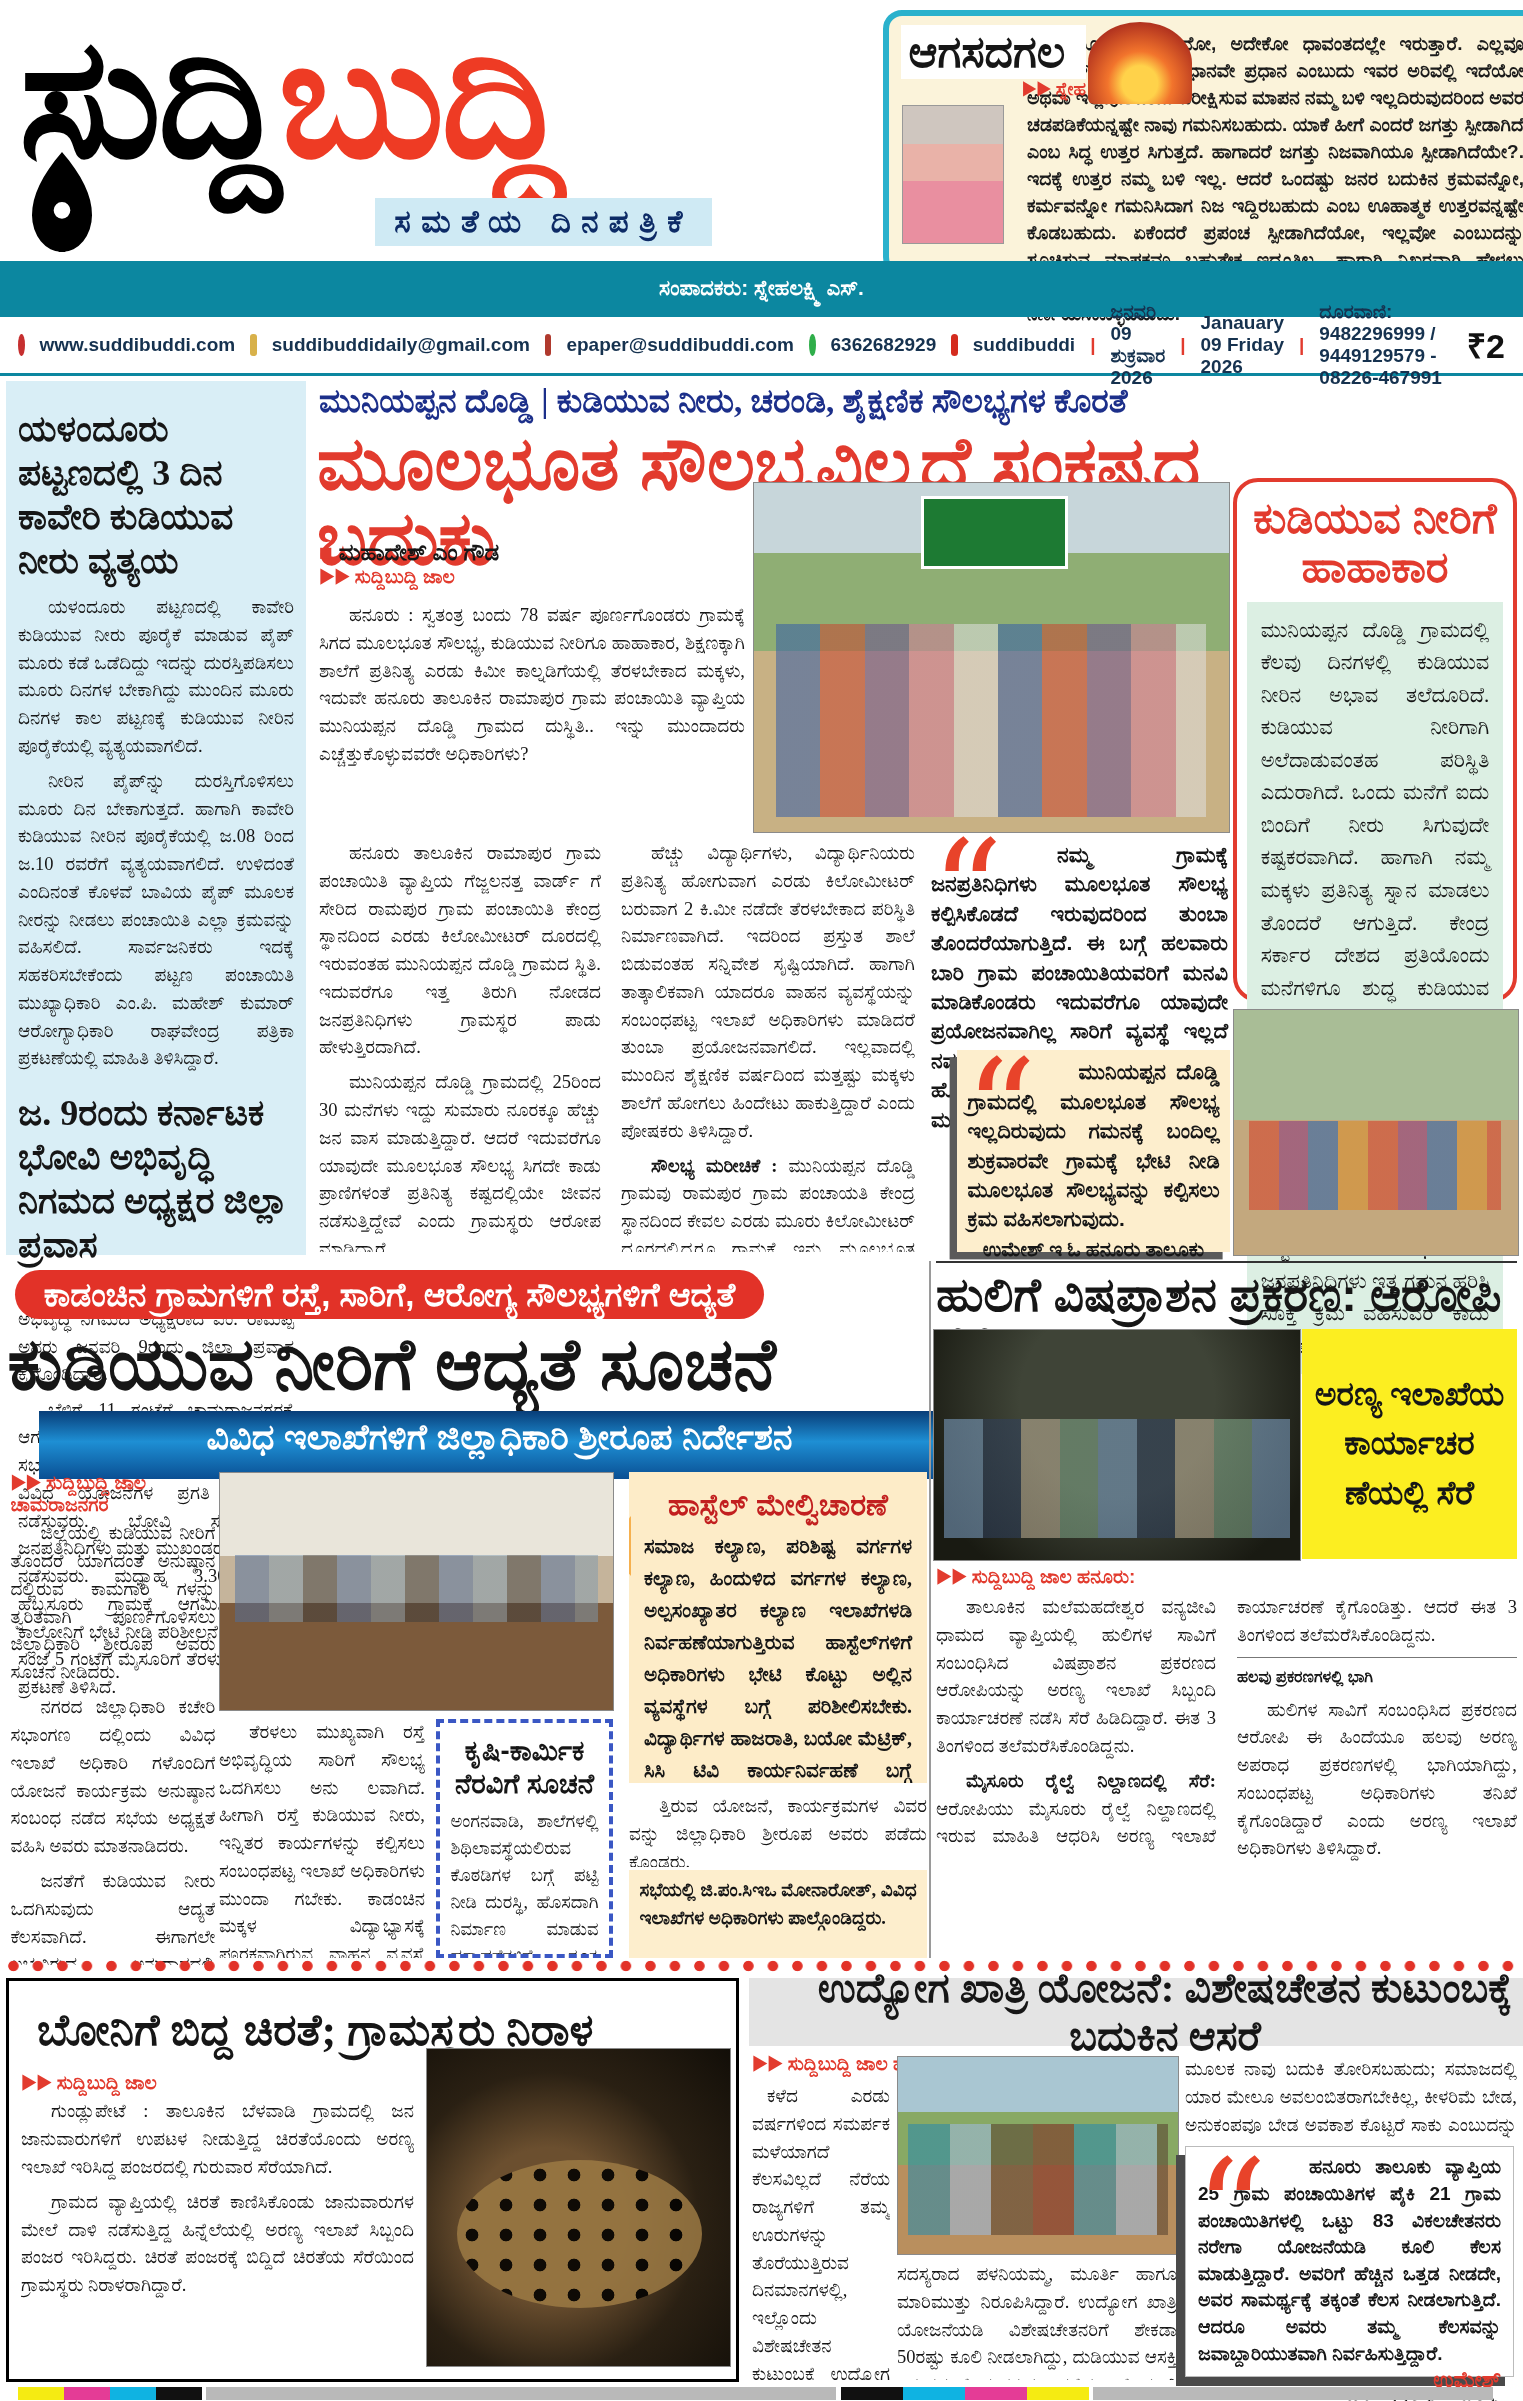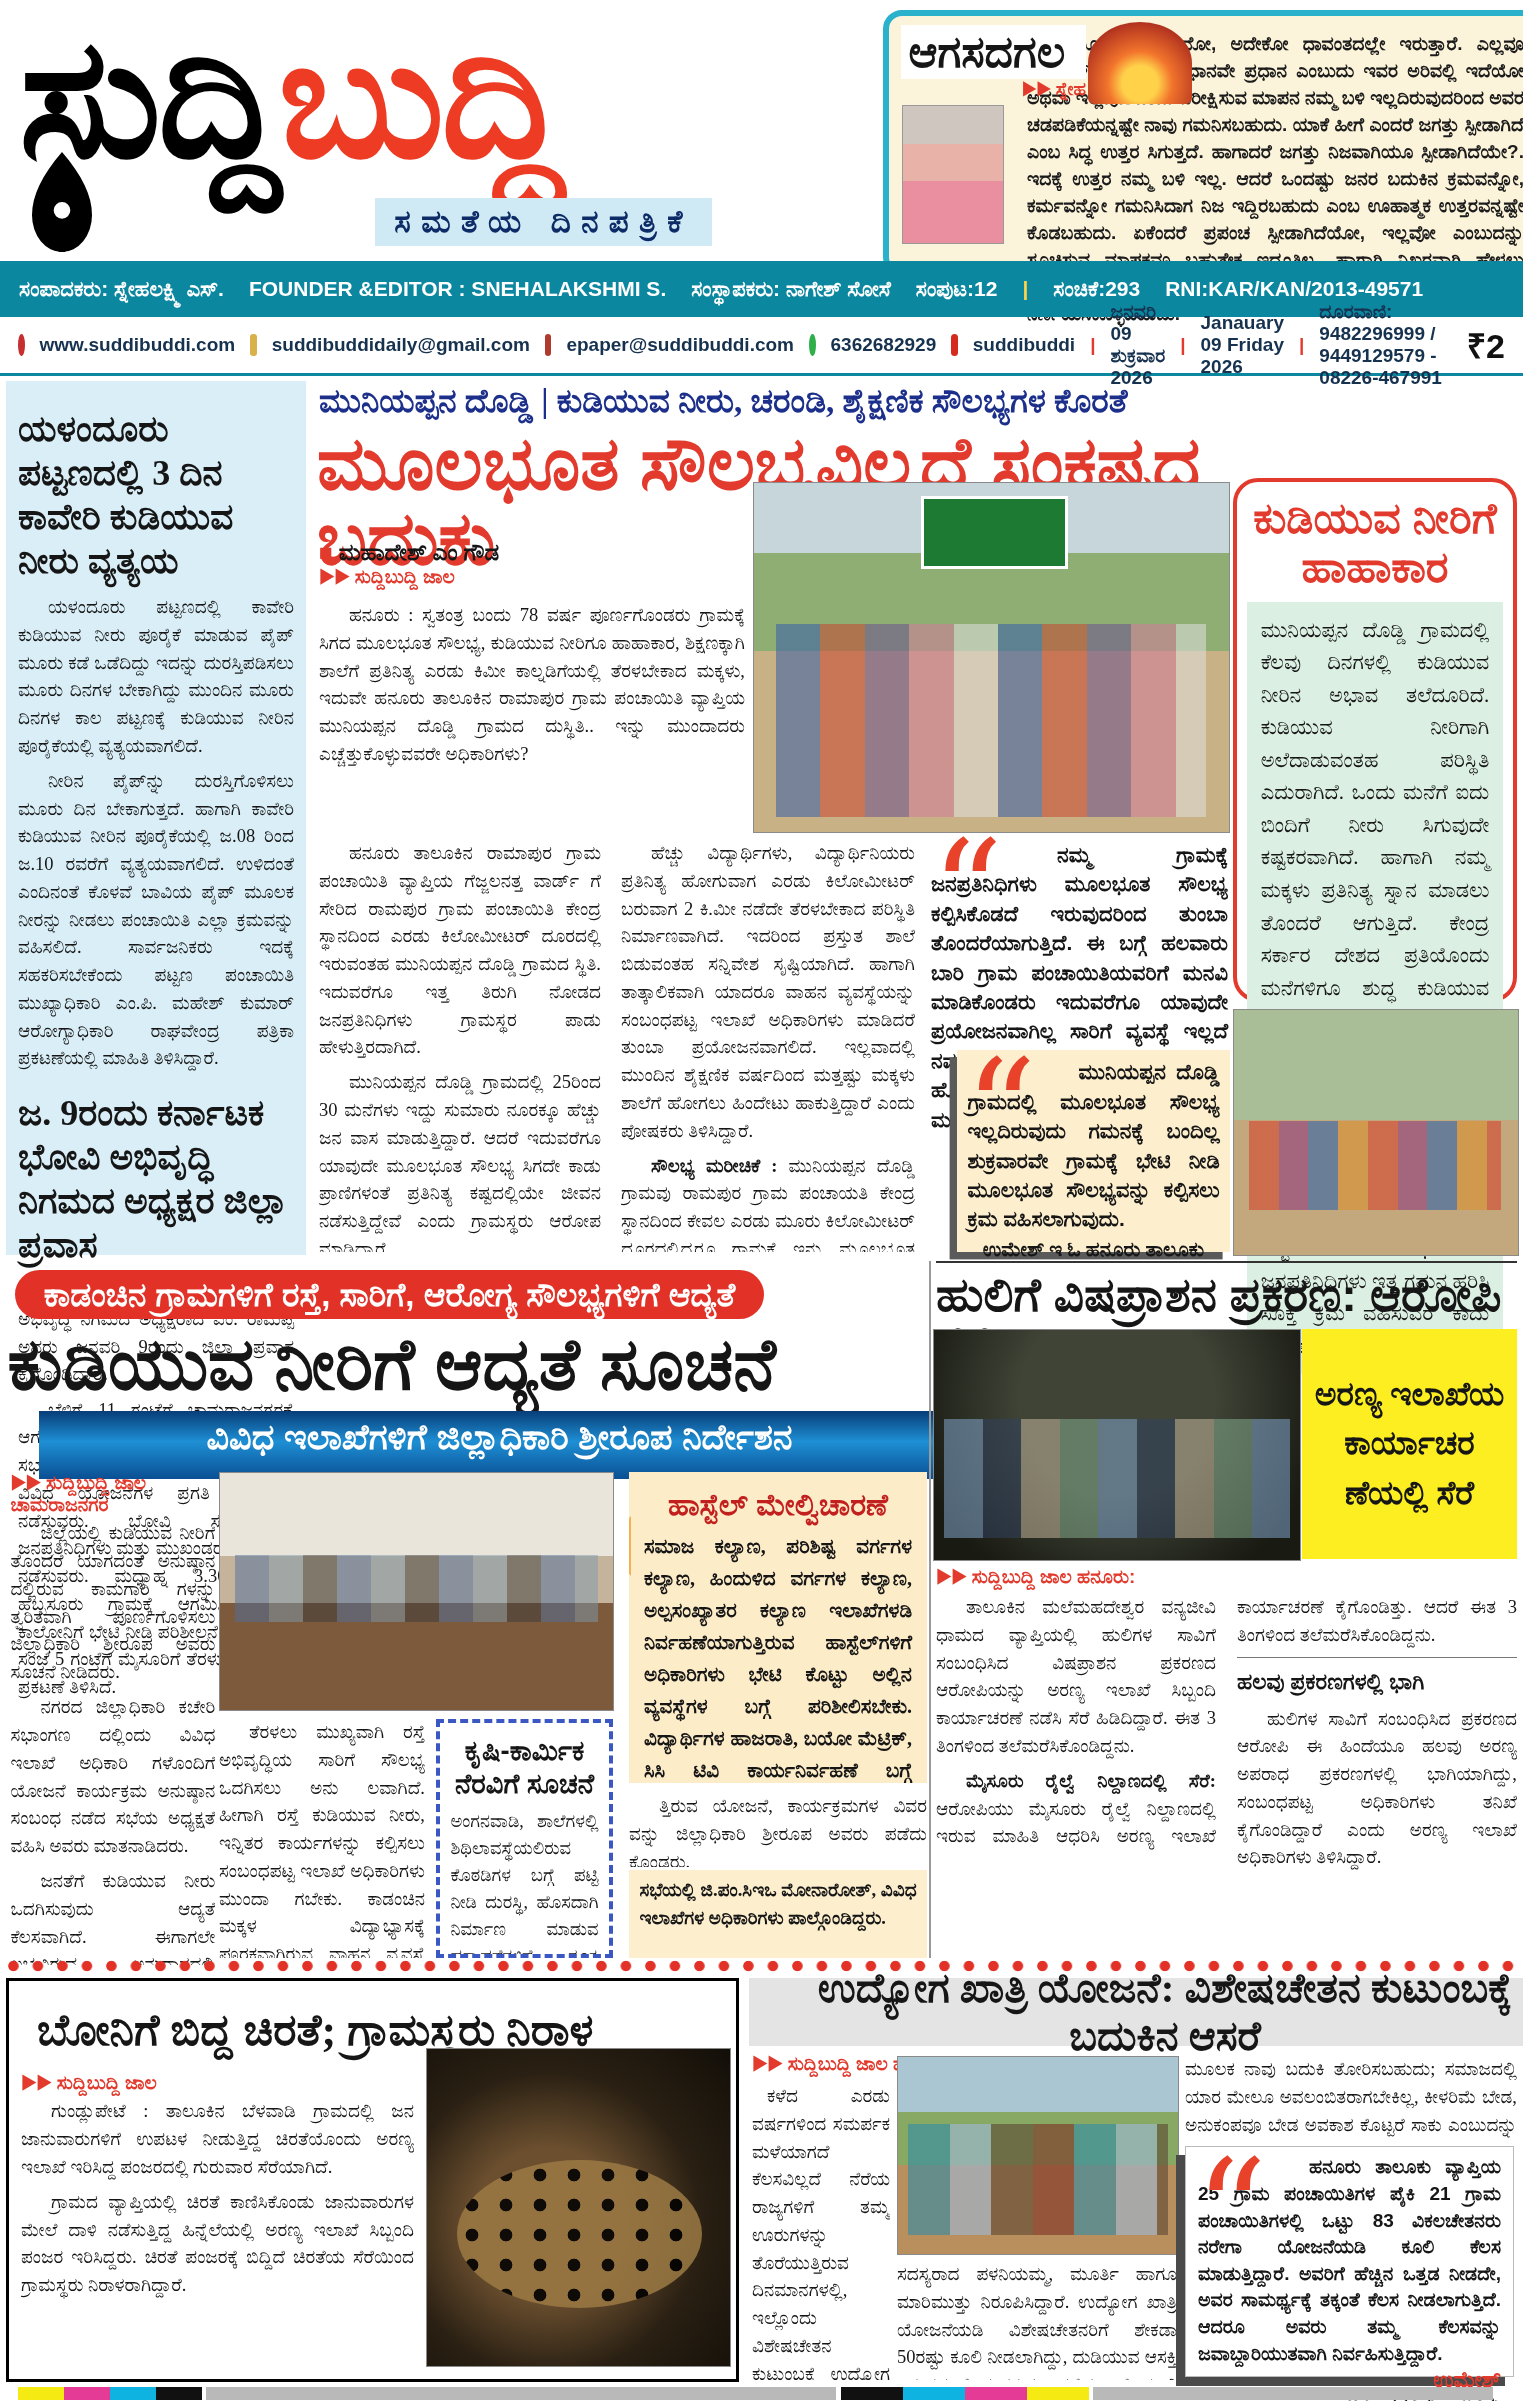--- a/index.html
+++ b/index.html
@@ -12,21 +12,21 @@
   .body-txt p{margin:0 0 7.4px 0;text-indent:30px;}
   .red{color:#e23b2e;}
   
   .logo{font-family:"Liberation Sans",sans-serif;font-weight:bold;font-size:167px;line-height:1;letter-spacing:-3px;}
   .tagline{background:#cfeaf4;color:#0d2b66;font-family:"Liberation Sans",sans-serif;font-weight:bold;
            font-size:31px;letter-spacing:10.4px;padding:6px 19px;}
   .colbox{border:6px solid #2ab1cc;border-radius:19px;background:#fbf3da;}
   .colbox-title{font-family:"Liberation Sans",sans-serif;font-weight:bold;font-size:44px;background:#fff;padding:1.5px 7.4px;}
   .colbox-body{font-family:"Liberation Sans",sans-serif;font-weight:bold;font-size:19px;line-height:1.42;color:#1b1b1b;}
   .teal-bar{background:#0c87a0;color:#fff;font-family:"Liberation Sans",sans-serif;font-weight:bold;font-size:21px;
-            display:flex;align-items:center;gap:25px;padding:15px 19px;}
+            display:flex;align-items:center;gap:25px;padding:15px 19px;flex-direction:column;}
   .contact-bar{display:flex;align-items:center;gap:15px;font-family:"Liberation Sans",sans-serif;font-weight:bold;
                font-size:19px;color:#16324f;padding:0 18px;border-bottom:3.7px solid #0c87a0;}
   .ico{display:inline-block;width:22px;height:22px;border-radius:50%;vertical-align:middle;}
   .sep{color:#e23b2e;font-weight:bold;}
   
   .leftcol{background:#d9eef6;padding:27px 12px;}
   .story-h{font-size:36px;line-height:1.22;font-weight:bold;margin:0 0 10.4px 0;}
   
   .kicker{font-size:33px;color:#1c2f8a;font-weight:bold;}
   .lead-headline{font-size:74px;line-height:1.02;color:#e23b2e;font-weight:bold;font-family:"Liberation Sans",sans-serif;}
@@ -237,21 +237,21 @@
     <div class="abs" style="left:10.4px;top:89px;width:346px;height:119px;
          background:repeating-linear-gradient(90deg,#7fa3c9 0 39px,#30415e 39px 77px,#c2b49a 77px 116px,#82a88a 116px 154px);opacity:.55;"></div>
   </div>
   <div class="ybox abs" style="left:1302px;top:1329px;width:215px;height:230px;box-sizing:border-box;">ಅರಣ್ಯ ಇಲಾಖೆಯ ಕಾರ್ಯಾಚರ ಣೆಯಲ್ಲಿ ಸೆರೆ</div>
 
   <div class="abs" style="left:936px;top:1566px;width:581px;height:392px;">
     <div class="agency"><span>▶▶&nbsp;</span><span>ಸುದ್ದಿಬುದ್ದಿ ಜಾಲ ಹನೂರು:</span></div>
     <div style="column-count:2;column-gap:21px;height:356px;overflow:hidden;margin-top:6px;" class="body-txt just">
       <p>ತಾಲೂಕಿನ ಮಲೆಮಹದೇಶ್ವರ ವನ್ಯಜೀವಿ ಧಾಮದ ವ್ಯಾಪ್ತಿಯಲ್ಲಿ ಹುಲಿಗಳ ಸಾವಿಗೆ ಸಂಬಂಧಿಸಿದ ವಿಷಪ್ರಾಶನ ಪ್ರಕರಣದ ಆರೋಪಿಯನ್ನು ಅರಣ್ಯ ಇಲಾಖೆ ಸಿಬ್ಬಂದಿ ಕಾರ್ಯಾಚರಣೆ ನಡೆಸಿ ಸೆರೆ ಹಿಡಿದಿದ್ದಾರೆ. ಈತ 3 ತಿಂಗಳಿಂದ ತಲೆಮರೆಸಿಕೊಂಡಿದ್ದನು.</p>
       <p><span class="subhead-inline">ಮೈಸೂರು ರೈಲ್ವೆ ನಿಲ್ದಾಣದಲ್ಲಿ ಸೆರೆ:</span> <span>ಆರೋಪಿಯು ಮೈಸೂರು ರೈಲ್ವೆ ನಿಲ್ದಾಣದಲ್ಲಿ ಇರುವ ಮಾಹಿತಿ ಆಧರಿಸಿ ಅರಣ್ಯ ಇಲಾಖೆ ಕಾರ್ಯಾಚರಣೆ ಕೈಗೊಂಡಿತ್ತು. ಆದರೆ ಈತ 3 ತಿಂಗಳಿಂದ ತಲೆಮರೆಸಿಕೊಂಡಿದ್ದನು.</span></p>
-      <p class="kn-h" style="text-indent:0;font-size:22px;border-top:1.5px solid #777;padding-top:7.4px;">ಹಲವು ಪ್ರಕರಣಗಳಲ್ಲಿ ಭಾಗಿ</p>
+      <p class="kn-h" style="text-indent:0;font-size:16px;border-top:1.5px solid #777;padding-top:7.4px;">ಹಲವು ಪ್ರಕರಣಗಳಲ್ಲಿ ಭಾಗಿ</p>
       <p>ಹುಲಿಗಳ ಸಾವಿಗೆ ಸಂಬಂಧಿಸಿದ ಪ್ರಕರಣದ ಆರೋಪಿ ಈ ಹಿಂದೆಯೂ ಹಲವು ಅರಣ್ಯ ಅಪರಾಧ ಪ್ರಕರಣಗಳಲ್ಲಿ ಭಾಗಿಯಾಗಿದ್ದು, ಸಂಬಂಧಪಟ್ಟ ಅಧಿಕಾರಿಗಳು ತನಿಖೆ ಕೈಗೊಂಡಿದ್ದಾರೆ ಎಂದು ಅರಣ್ಯ ಇಲಾಖೆ ಅಧಿಕಾರಿಗಳು ತಿಳಿಸಿದ್ದಾರೆ.</p>
     </div>
   </div>
 
   <div class="dotted abs" style="left:6px;top:1960px;width:1511px;"></div>
 
   <div class="blackbox abs" style="left:6px;top:1978px;width:733px;height:404px;box-sizing:border-box;padding:10.4px 12px;">
     <h2 class="bot-h">ಬೋನಿಗೆ ಬಿದ್ದ ಚಿರತೆ; ಗ್ರಾಮಸ್ಥರು ನಿರಾಳ</h2>
     <div class="agency" style="margin-top:7.4px;"><span>▶▶&nbsp;</span><span>ಸುದ್ದಿಬುದ್ದಿ ಜಾಲ</span></div>
     <div class="body-txt just" style="width:393px;margin-top:4.4px;height:297px;overflow:hidden;">

